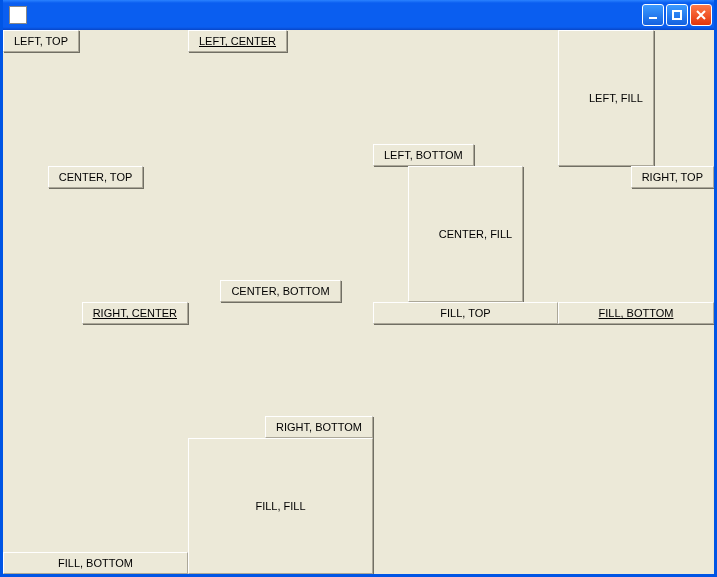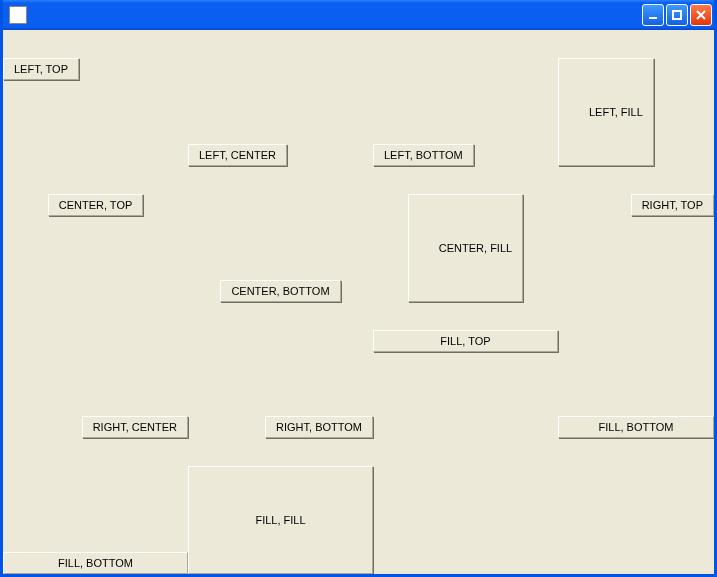--- a/index.html
+++ b/index.html
@@ -47,21 +47,20 @@
   }
   .grid{
     position:absolute;left:0;top:0;right:0;bottom:0;
     display:grid;
     grid-template-columns: 185px 185px 185px 1fr;
     grid-template-rows: repeat(4, 1fr);
   }
   .cell{
     position:relative;
     display:flex;
-    margin-top:28px;
   }
   .btn{
     background:#ece9d8;
     border:1px solid #aca899;
     border-top-color:#fff;
     border-left-color:#fff;
     box-shadow:1px 1px 0 #716f64;
     padding:4px 10px;
     white-space:nowrap;
     font-family:Tahoma,Arial,sans-serif;
@@ -69,21 +68,21 @@
     color:#000;
     cursor:default;
     display:flex;align-items:center;justify-content:center;
     box-sizing:border-box;
   }
   
   .h-left{justify-content:flex-start;}
   .h-center{justify-content:center;align-items:flex-end;}
   .h-right{justify-content:flex-end;}
   .v-top{align-items:flex-start;}
-  .v-center{align-items:flex-end;}
+  .v-center{align-items:flex-start;text-decoration:underline;}
   .v-bottom{align-items:flex-end;}
   
   .row-fill .btn{width:100%;}
   
   .col-fill .btn{height:100%;padding-left:30px;}
   
   .both-fill .btn{width:100%;height:100%;}
   
 </style>
 </head>

